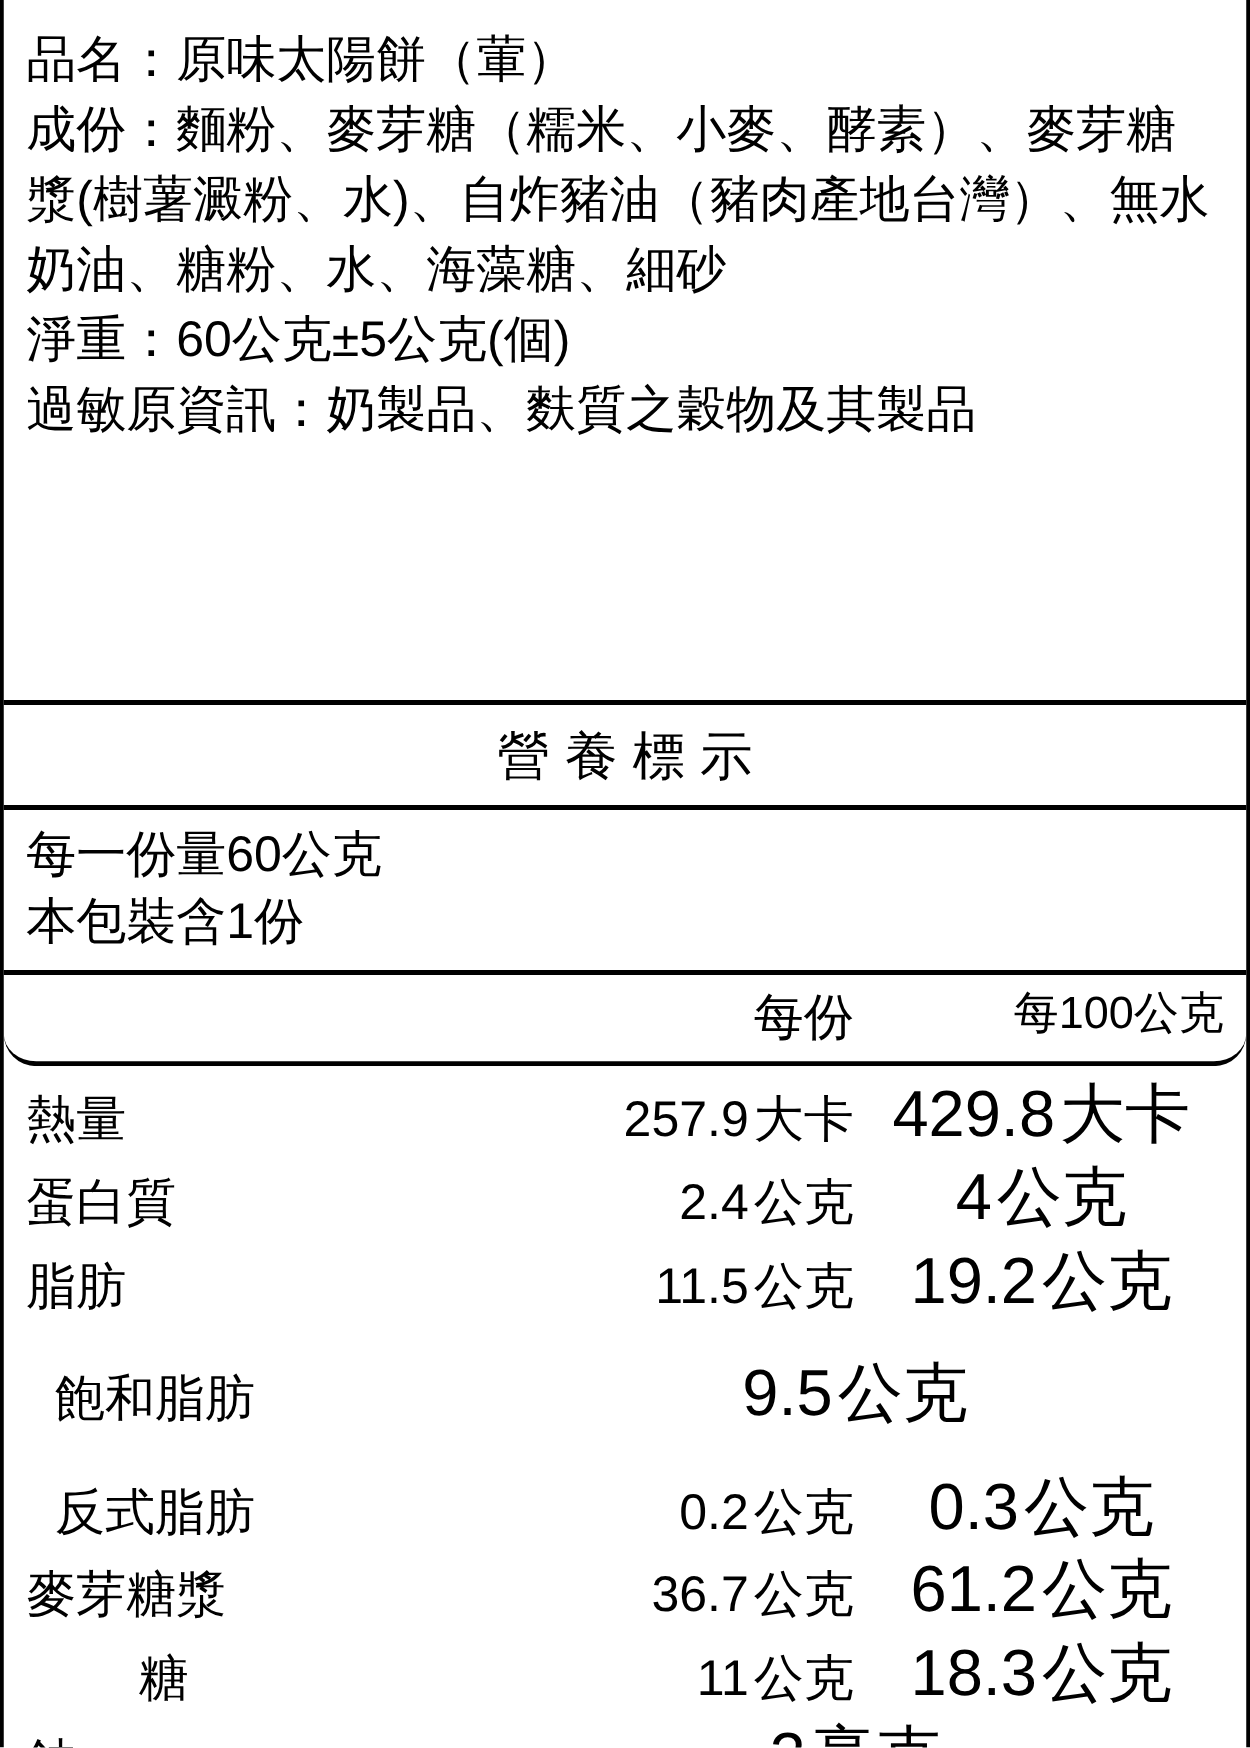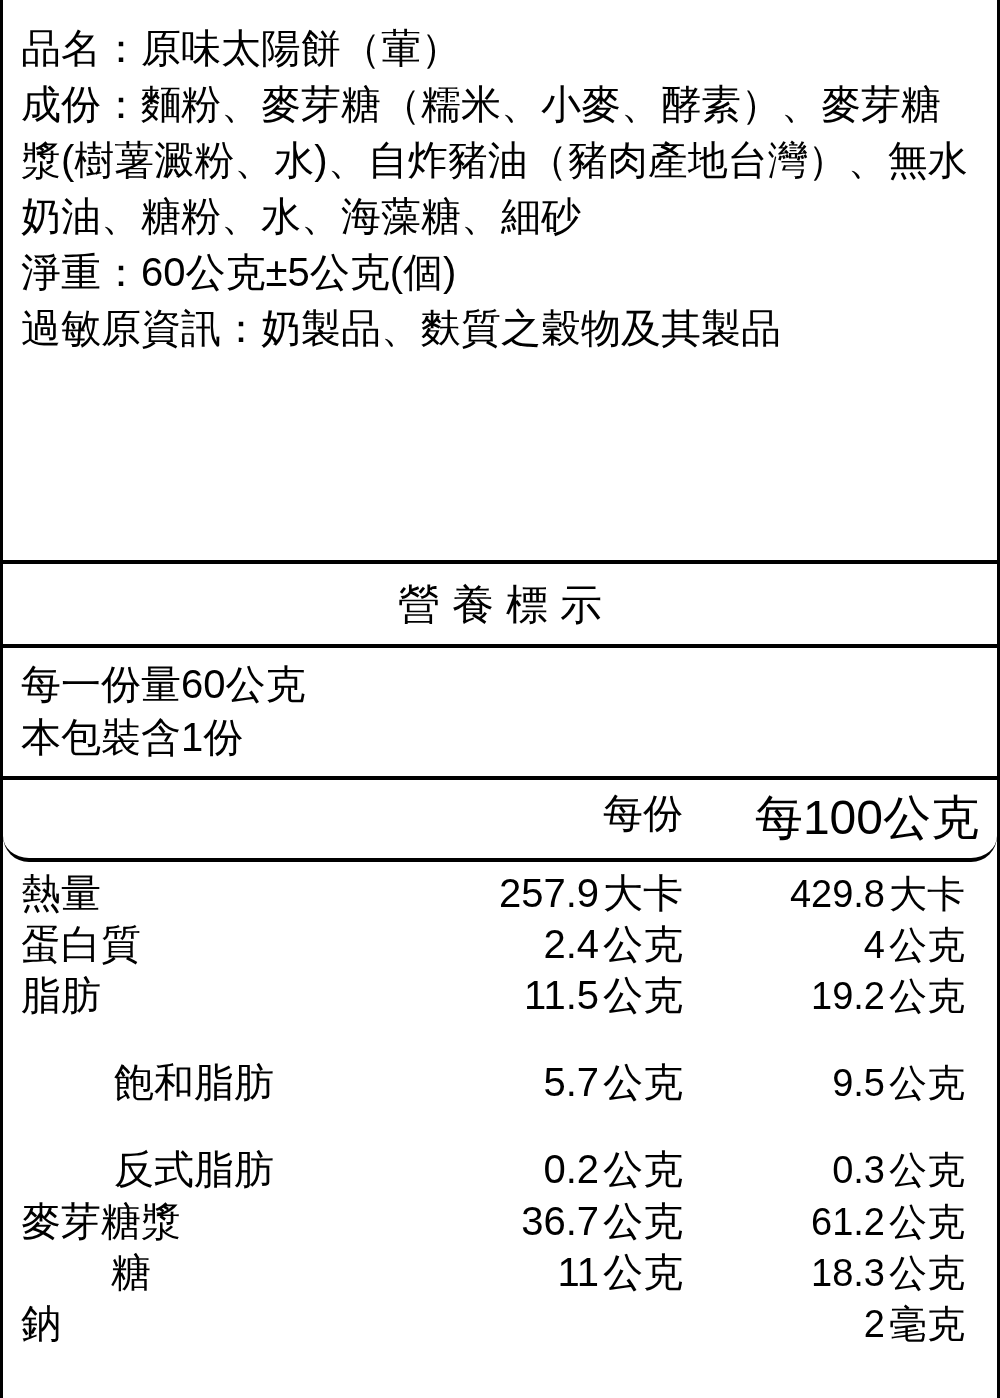--- a/index.html
+++ b/index.html
@@ -75,56 +75,56 @@
   .col-per-serving {
     flex: 0 0 280px;
     text-align: right;
     padding-right: 18px;
     font-size: 40px;
   }
   .col-per-100 {
     flex: 1 1 auto;
     text-align: right;
     padding-right: 18px;
-    font-size: 48px;
+    font-size: 36px;
   }
   .rows {
     padding-top: 6px;
   }
   .row {
     display: flex;
     align-items: baseline;
   }
   .row .name {
     flex: 0 0 400px;
     font-size: 40px;
     line-height: 1.28;
     padding-left: 18px;
     box-sizing: border-box;
   }
   .row .name.indent {
-    padding-left: 111px;
+    padding-left: 41px;
     margin-top: 36px;
   }
   .row .name.indent2 {
     padding-left: 108px;
   }
   .row .v1 {
     flex: 0 0 280px;
     text-align: right;
     padding-right: 18px;
     font-size: 40px;
     line-height: 1.28;
     white-space: nowrap;
   }
   .row .v2 {
     flex: 1 1 auto;
-    text-align: right;
+    text-align: center;
     padding-right: 32px;
-    font-size: 38px;
+    font-size: 52px;
     line-height: 1.28;
     white-space: nowrap;
   }
   .unit {
     margin-left: 4px;
   }
 </style>
 </head>
 <body>
 
@@ -167,21 +167,20 @@
       </div>
 
       <div class="row">
         <div class="name">脂肪</div>
         <div class="v1"><span>11.5</span><span class="unit">公克</span></div>
         <div class="v2"><span>19.2</span><span class="unit">公克</span></div>
       </div>
 
       <div class="row">
         <div class="name indent">飽和脂肪</div>
-        <div class="v1"><span>5.7</span><span class="unit">公克</span></div>
         <div class="v2"><span>9.5</span><span class="unit">公克</span></div>
       </div>
 
       <div class="row">
         <div class="name indent">反式脂肪</div>
         <div class="v1"><span>0.2</span><span class="unit">公克</span></div>
         <div class="v2"><span>0.3</span><span class="unit">公克</span></div>
       </div>
 
       <div class="row">

